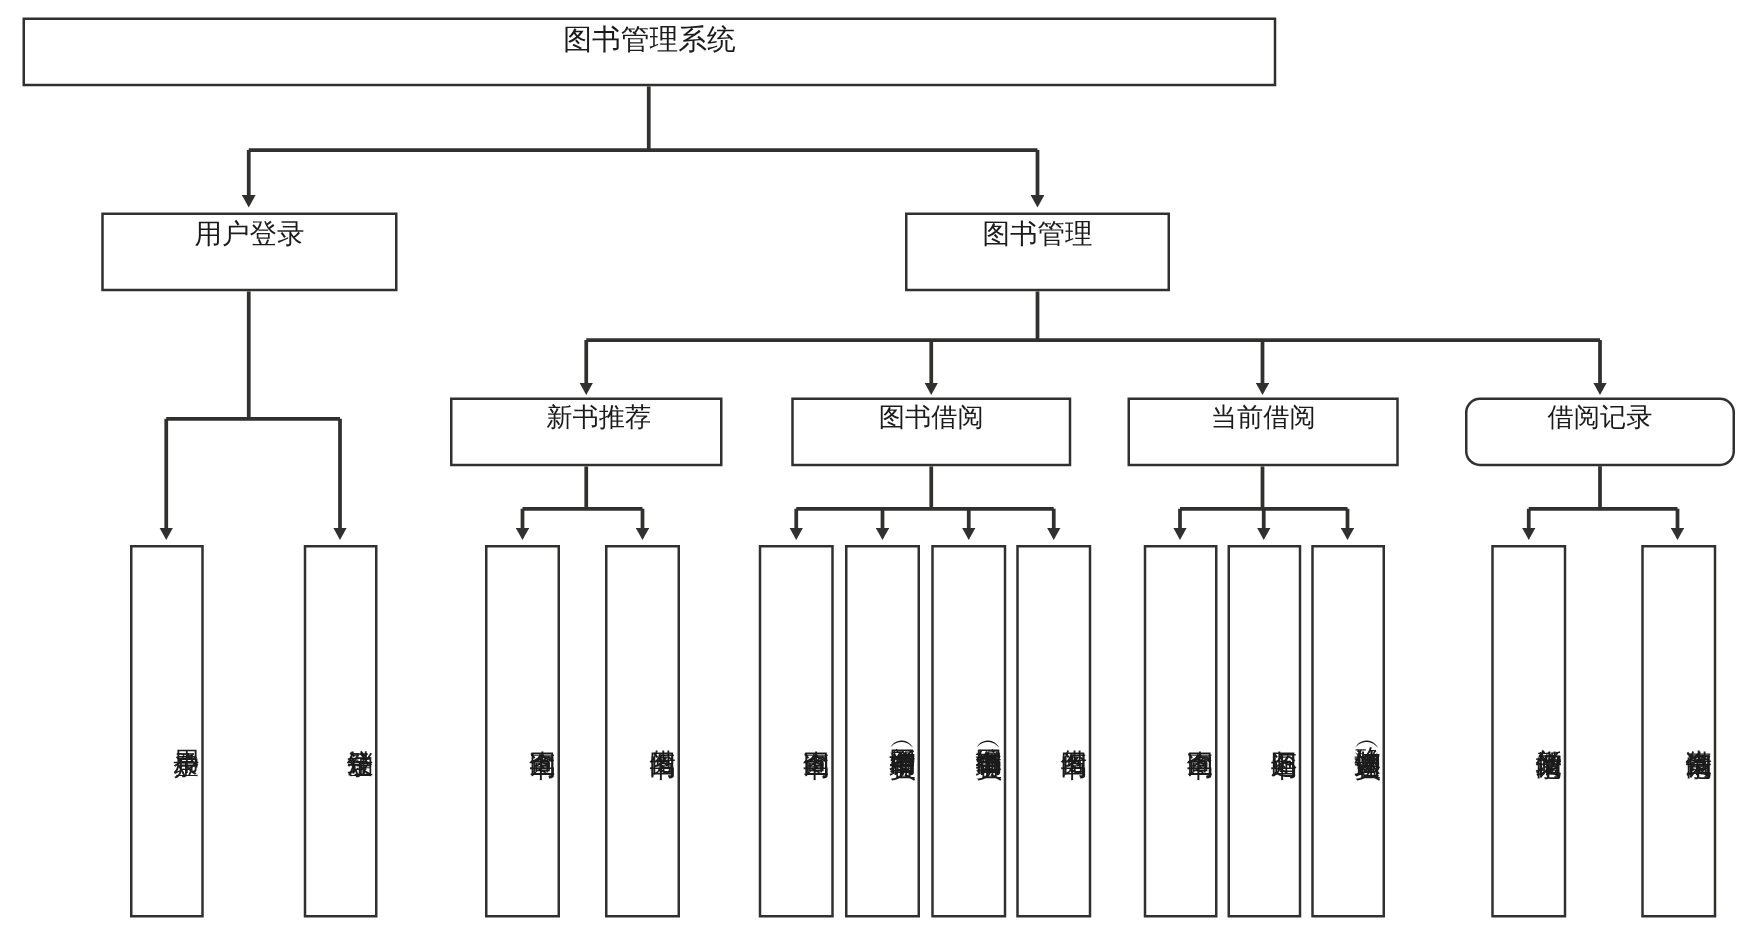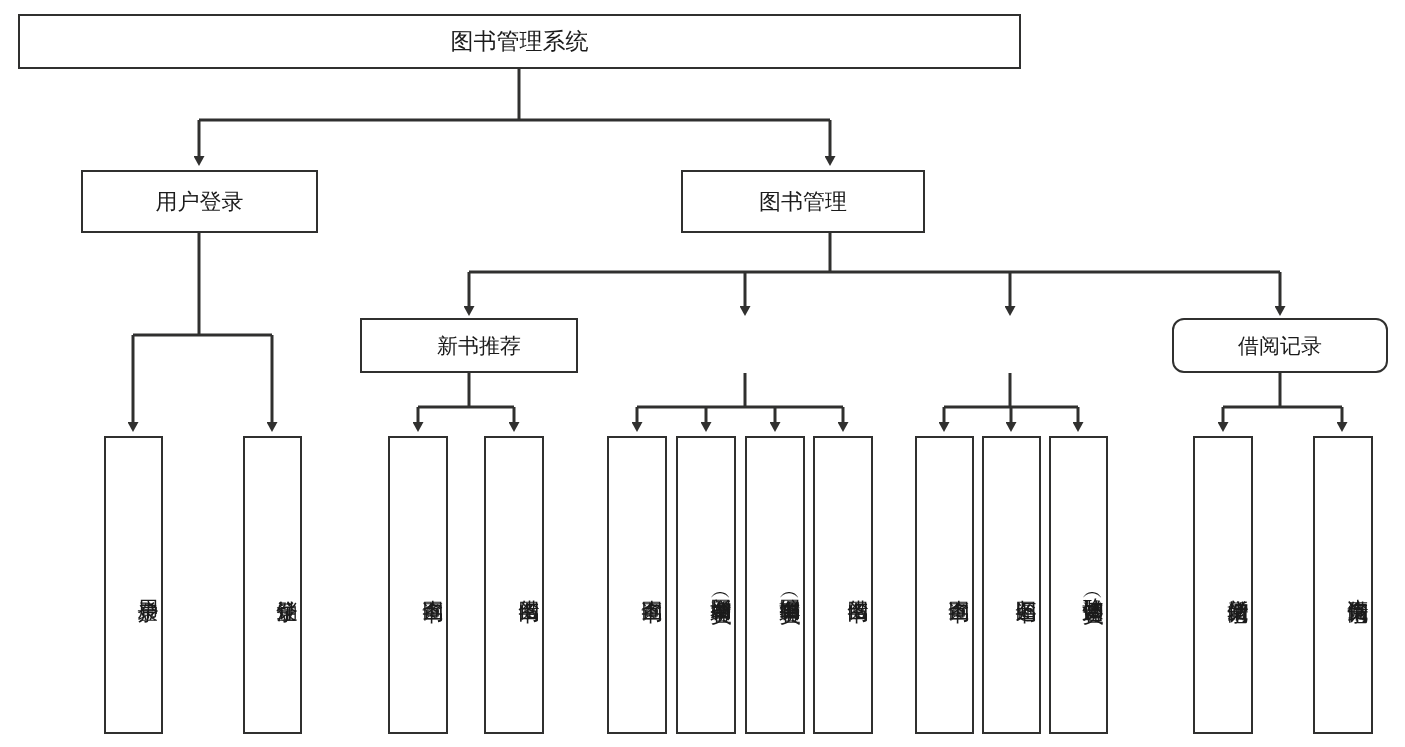--- a/index.html
+++ b/index.html
@@ -24,21 +24,20 @@
     top: 0;
     width: 1405px;
     height: 747px;
   }
   .node {
     position: absolute;
     box-sizing: border-box;
     background: #ffffff;
     border: 2px solid #30302f;
     display: flex;
-    align-items: center;
     justify-content: center;
     color: #1b1b1b;
   }
   .node.root {
     font-size: 23px;
   }
   .node.lvl1 {
     font-size: 22px;
   }
   .node.lvl2 {
@@ -126,26 +125,32 @@
     </g>
   </svg>
 
   <div class="node root" style="left:18px; top:14px; width:1003px; height:55px;">
     <span>图书管理系统</span>
   </div>
 
   <div class="node lvl1" style="left:81px; top:170px; width:237px; height:63px;">
     <span>用户登录</span>
   </div>
-  <div class="node lvl1" style="left:681px; top:170px; width:244px; height:63px;">
+  <div class="node lvl1" style="left:724px; top:170px; width:212px; height:63px;">
     <span>图书管理</span>
   </div>
 
   <div class="node lvl2" style="left:360px; top:318px; width:218px; height:55px;padding-left:20px;">
     <span>新书推荐</span>
+  </div>
+  <div class="node lvl2" style="left:633px; top:318px; width:224px; height:55px;">
+    <span>图书借阅</span>
+  </div>
+  <div class="node lvl2" style="left:902px; top:318px; width:217px; height:55px;">
+    <span>当前借阅</span>
   </div>
   <div class="node lvl2" style="left:1172px; top:318px; width:216px; height:55px;border-radius:12px;">
     <span>借阅记录</span>
   </div>
 
   <div class="node leaf" style="left:104px; top:436px; width:59px; height:298px;">
     <span class="leaf-label">用户登录</span>
   </div>
   <div class="node leaf" style="left:243px; top:436px; width:59px; height:298px;">
     <span class="leaf-label">注销登录</span>

